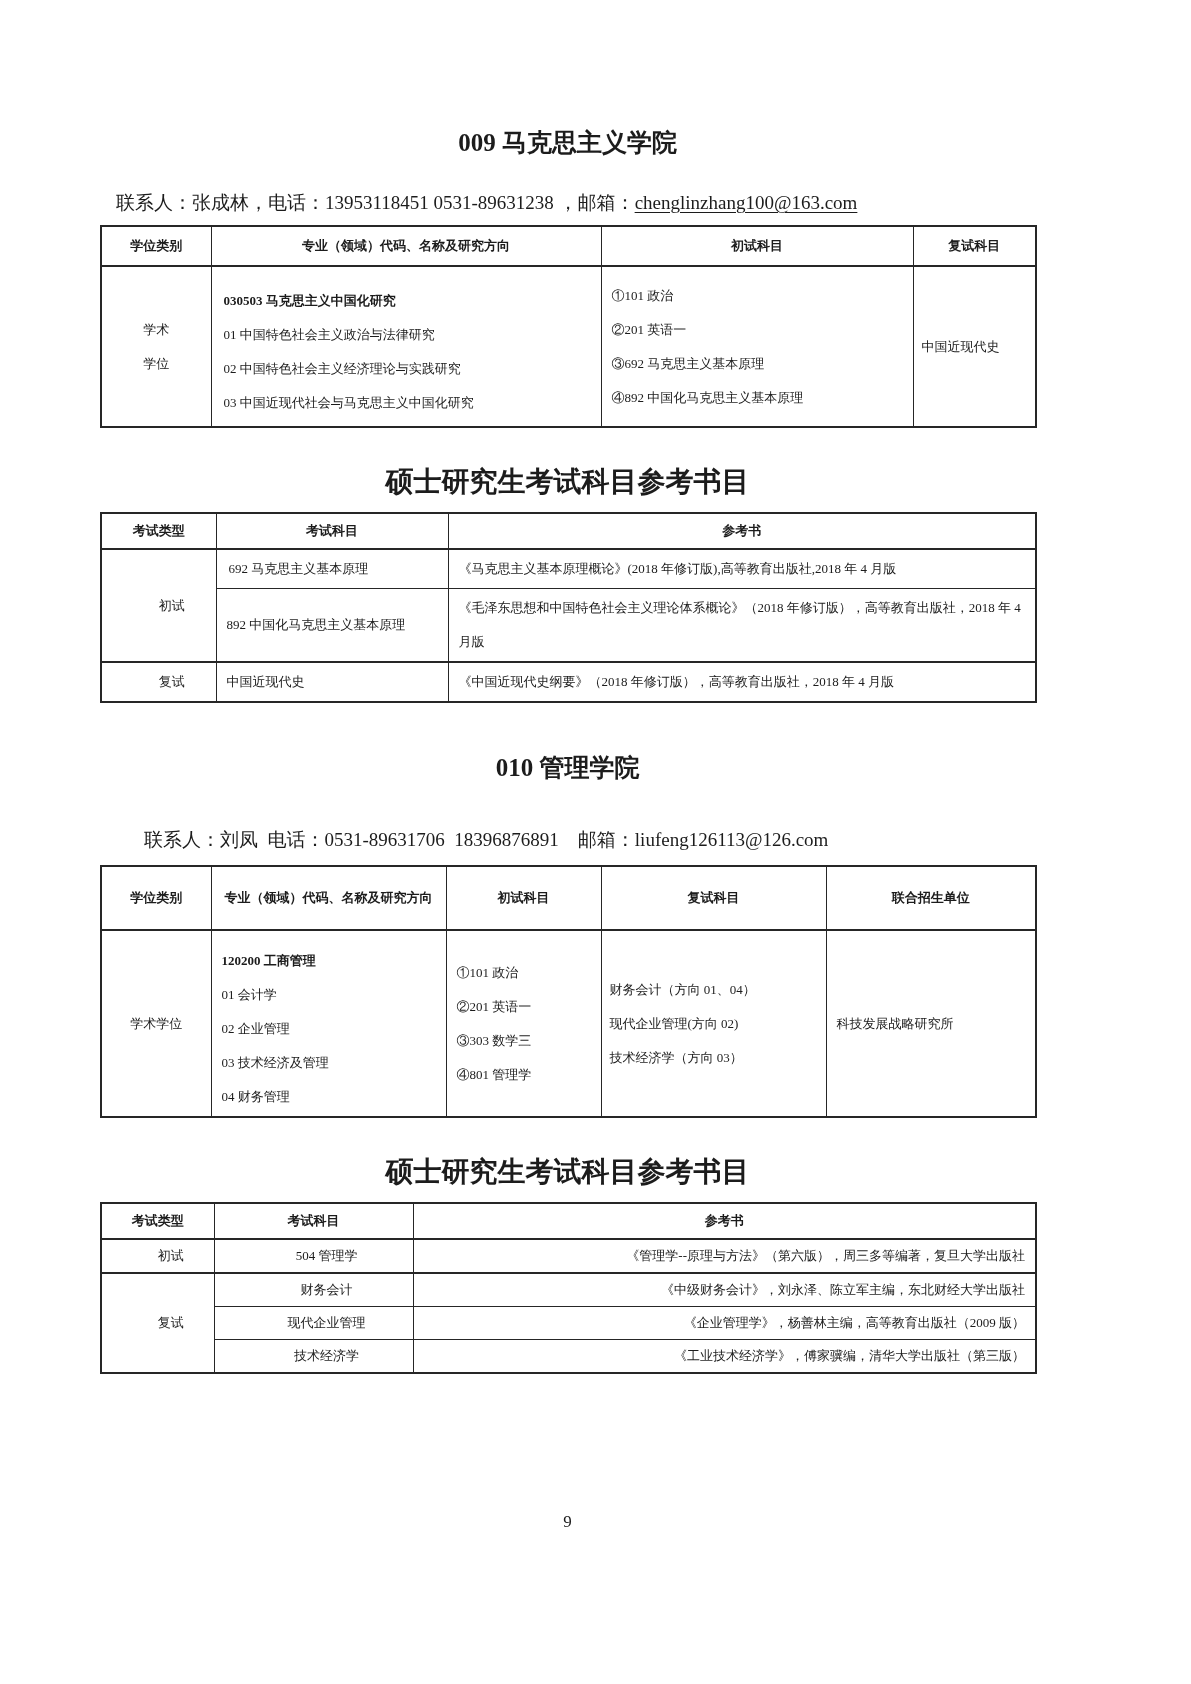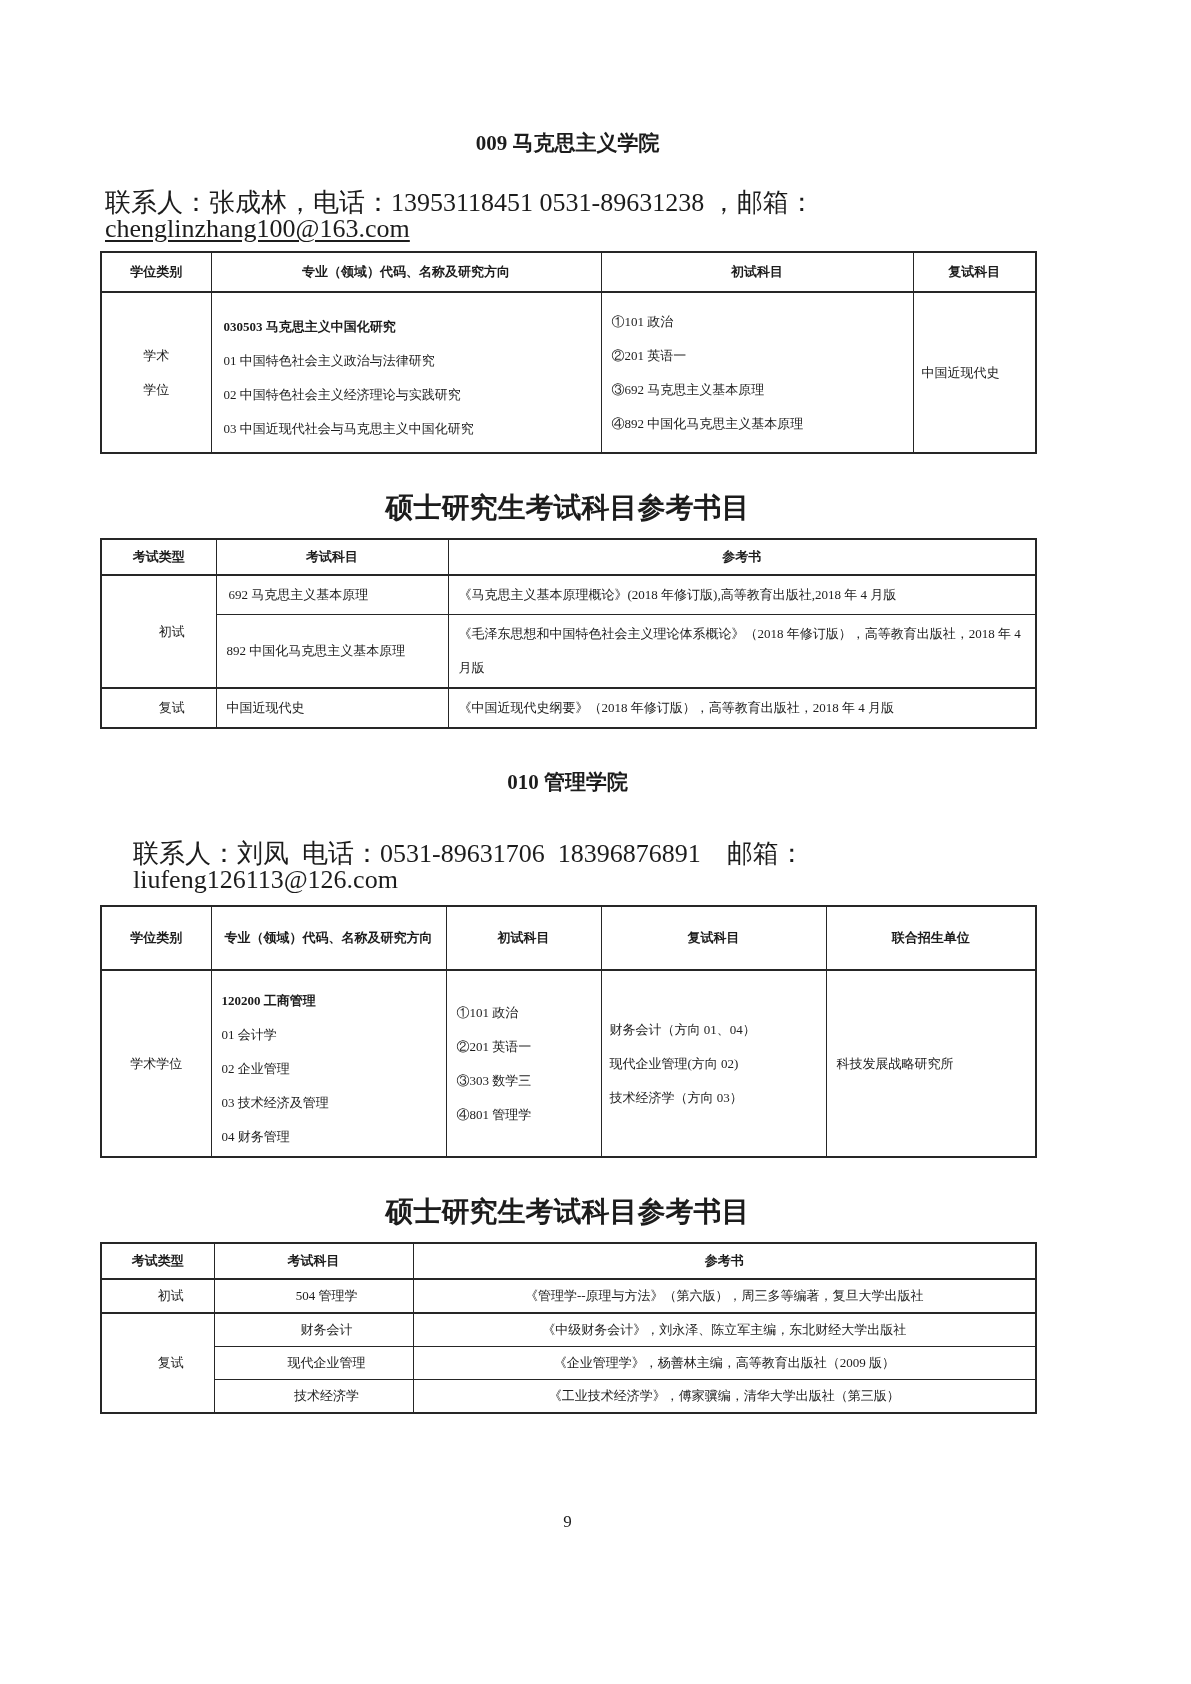--- a/index.html
+++ b/index.html
@@ -8,31 +8,31 @@
     position: relative;
     width: 1191px;
     height: 1684px;
     margin: 0 auto;
     background: #ffffff;
     color: #1c1c1c;
     font-family: "Liberation Serif", "DejaVu Serif", serif;
     padding: 128px 156px 0 100px;
   }
   .section-title {
-    font-size: 21px;
+    font-size: 25px;
     font-weight: bold;
     text-align: center;
     margin: 0 0 32px 0;
     line-height: 30px;
   }
-  .section-title.second { margin-top: 38px; margin-bottom: 44px; }
+  .section-title.second { margin-top: 50px; margin-bottom: 44px; }
   .contact-line {
-    font-size: 26px;
+    font-size: 19px;
     line-height: 26px;
-    margin: 0 0 9px 5px;
+    margin: 0 0 9px 16px;
     white-space: pre-wrap;
   }
   .contact-line.indented { padding-left: 28px; margin-bottom: 12px; }
   .email-underlined { text-decoration: underline; text-underline-offset: 3px; }
   .ref-title {
     font-size: 28px;
     font-weight: bold;
     text-align: center;
     margin: 40px 0 16px 0;
     line-height: 28px;
@@ -56,21 +56,21 @@
   .cell-center { text-align: center; }
   .prewrap { white-space: pre-line; line-height: 34px; }
   .line-block div { line-height: 34px; }
   .t-majors td { padding: 6px 12px; }
   .t1-col2 { padding: 6px 14px 6px 12px !important; }
   .bold-line { font-weight: bold; margin-top: 11px; }
   .t-ref td { line-height: 34px; padding: 2px 12px; }
   .t-ref .type-cell, .t-ref .subject-center { text-align: center; padding-left: 36px; }
   .thick-top { border-top: 2px solid #262626 !important; }
   .t-ref-010 td { height: 33px; line-height: 28px; padding: 1px 10px; }
-  .t-ref-010 .book-cell { text-align: center; }
+  .t-ref-010 .book-cell { text-align: right; }
   .page-number {
     position: absolute;
     top: 1512px;
     left: 100px;
     width: 935px;
     text-align: center;
     font-size: 17px;
   }
 </style>
 </head>

